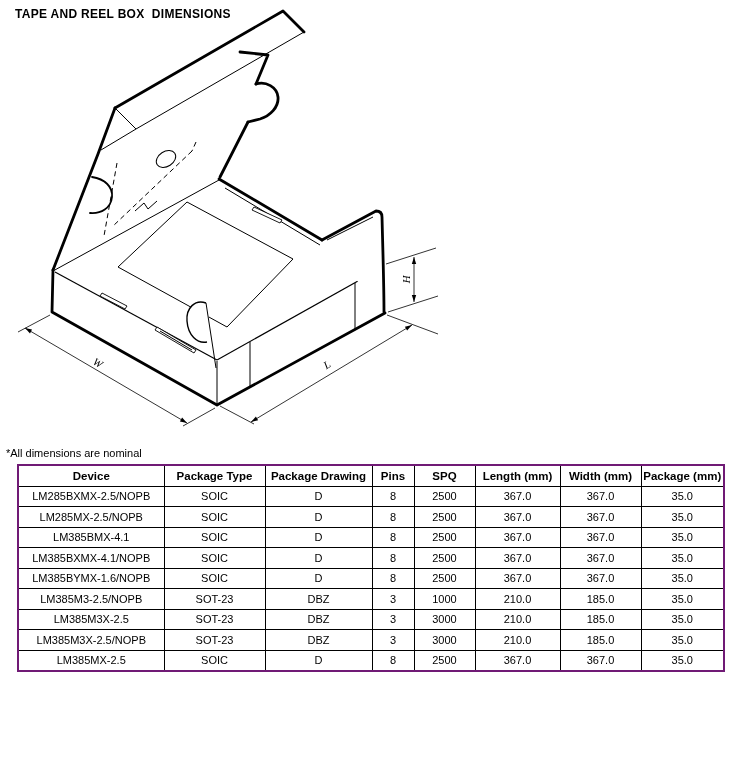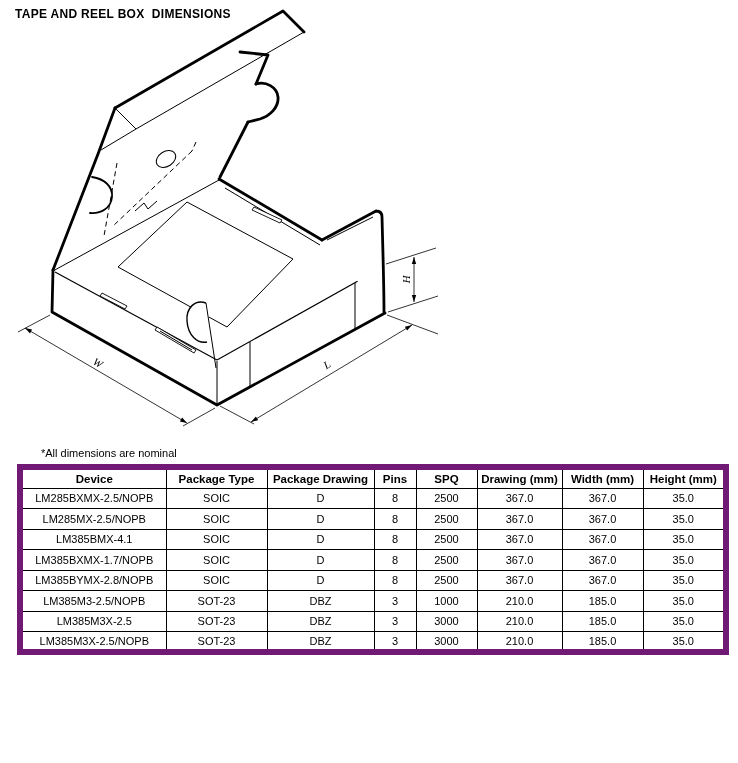--- a/index.html
+++ b/index.html
@@ -5,28 +5,28 @@
   * { margin:0; padding:0; box-sizing:border-box; }
   html,body { width:738px; height:763px; background:#ffffff; overflow:hidden;
               font-family:"Liberation Sans", sans-serif; color:#000; }
   #page { position:relative; width:738px; height:763px; background:#fff; }
 
   #title { position:absolute; left:15px; top:7px; font-size:12px; font-weight:bold;
            letter-spacing:.3px; white-space:pre; }
 
   #diagram { position:absolute; left:0; top:0; width:738px; height:460px; }
 
-  #note { position:absolute; left:6px; top:447px; font-size:11px;margin-left:35px; }
+  #note { position:absolute; left:6px; top:447px; font-size:11px; }
 
   #reel-table { position:absolute; left:17px; top:464px; width:706px;
                 border-collapse:collapse; table-layout:fixed; }
   #reel-table th, #reel-table td {
       border:1px solid #000; text-align:center; vertical-align:middle;
       overflow:hidden; white-space:nowrap; }
-  #reel-table { border:6px solid #701a75; }
+  #reel-table { border:2px solid #701a75; }
   #reel-table th { font-size:11.5px; font-weight:bold; height:21px; }
   #reel-table td { font-size:11px; height:20.5px; }
 
   svg .thick  { stroke:#000; stroke-width:2.8; fill:none; stroke-linecap:round; stroke-linejoin:round; }
   svg .med    { stroke:#000; stroke-width:1.8; fill:none; stroke-linecap:round; }
   svg .rim    { stroke:#000; stroke-width:1.2; fill:none; }
   svg .thin   { stroke:#000; stroke-width:1;   fill:none; }
   svg .slot   { stroke:#000; stroke-width:.9;  fill:#fff; }
   svg .dash   { stroke:#000; stroke-width:1;   fill:none; stroke-dasharray:5 3.5; }
   svg .dim    { stroke:#000; stroke-width:.8;  fill:none; }
@@ -146,23 +146,23 @@
         <col style="width: 81px;">
         <col style="width: 83px;">
       </colgroup>
     <thead>
       <tr>
           <th>Device</th>
           <th>Package Type</th>
           <th>Package Drawing</th>
           <th>Pins</th>
           <th>SPQ</th>
-          <th>Drawing (mm)</th>
+          <th>Length (mm)</th>
           <th>Width (mm)</th>
-          <th>Height (mm)</th>
+          <th>Package (mm)</th>
         </tr>
     </thead>
     <tbody>
         <tr>
           <td>LM285BXMX-2.5/NOPB</td>
           <td>SOIC</td>
           <td>D</td>
           <td>8</td>
           <td>2500</td>
           <td>367.0</td>
@@ -183,31 +183,31 @@
           <td>LM385BMX-4.1</td>
           <td>SOIC</td>
           <td>D</td>
           <td>8</td>
           <td>2500</td>
           <td>367.0</td>
           <td>367.0</td>
           <td>35.0</td>
         </tr>
         <tr>
-          <td>LM385BXMX-1.7/NOPB</td>
-          <td>SOIC</td>
-          <td>D</td>
-          <td>8</td>
-          <td>2500</td>
-          <td>367.0</td>
-          <td>367.0</td>
-          <td>35.0</td>
-        </tr>
-        <tr>
-          <td>LM385BYMX-2.8/NOPB</td>
+          <td>LM385BXMX-4.1/NOPB</td>
+          <td>SOIC</td>
+          <td>D</td>
+          <td>8</td>
+          <td>2500</td>
+          <td>367.0</td>
+          <td>367.0</td>
+          <td>35.0</td>
+        </tr>
+        <tr>
+          <td>LM385BYMX-1.6/NOPB</td>
           <td>SOIC</td>
           <td>D</td>
           <td>8</td>
           <td>2500</td>
           <td>367.0</td>
           <td>367.0</td>
           <td>35.0</td>
         </tr>
         <tr>
           <td>LM385M3-2.5/NOPB</td>
@@ -232,16 +232,26 @@
         <tr>
           <td>LM385M3X-2.5/NOPB</td>
           <td>SOT-23</td>
           <td>DBZ</td>
           <td>3</td>
           <td>3000</td>
           <td>210.0</td>
           <td>185.0</td>
           <td>35.0</td>
         </tr>
+        <tr>
+          <td>LM385MX-2.5</td>
+          <td>SOIC</td>
+          <td>D</td>
+          <td>8</td>
+          <td>2500</td>
+          <td>367.0</td>
+          <td>367.0</td>
+          <td>35.0</td>
+        </tr>
       </tbody>
   </table>
 
 </div>
 
 </body></html>

